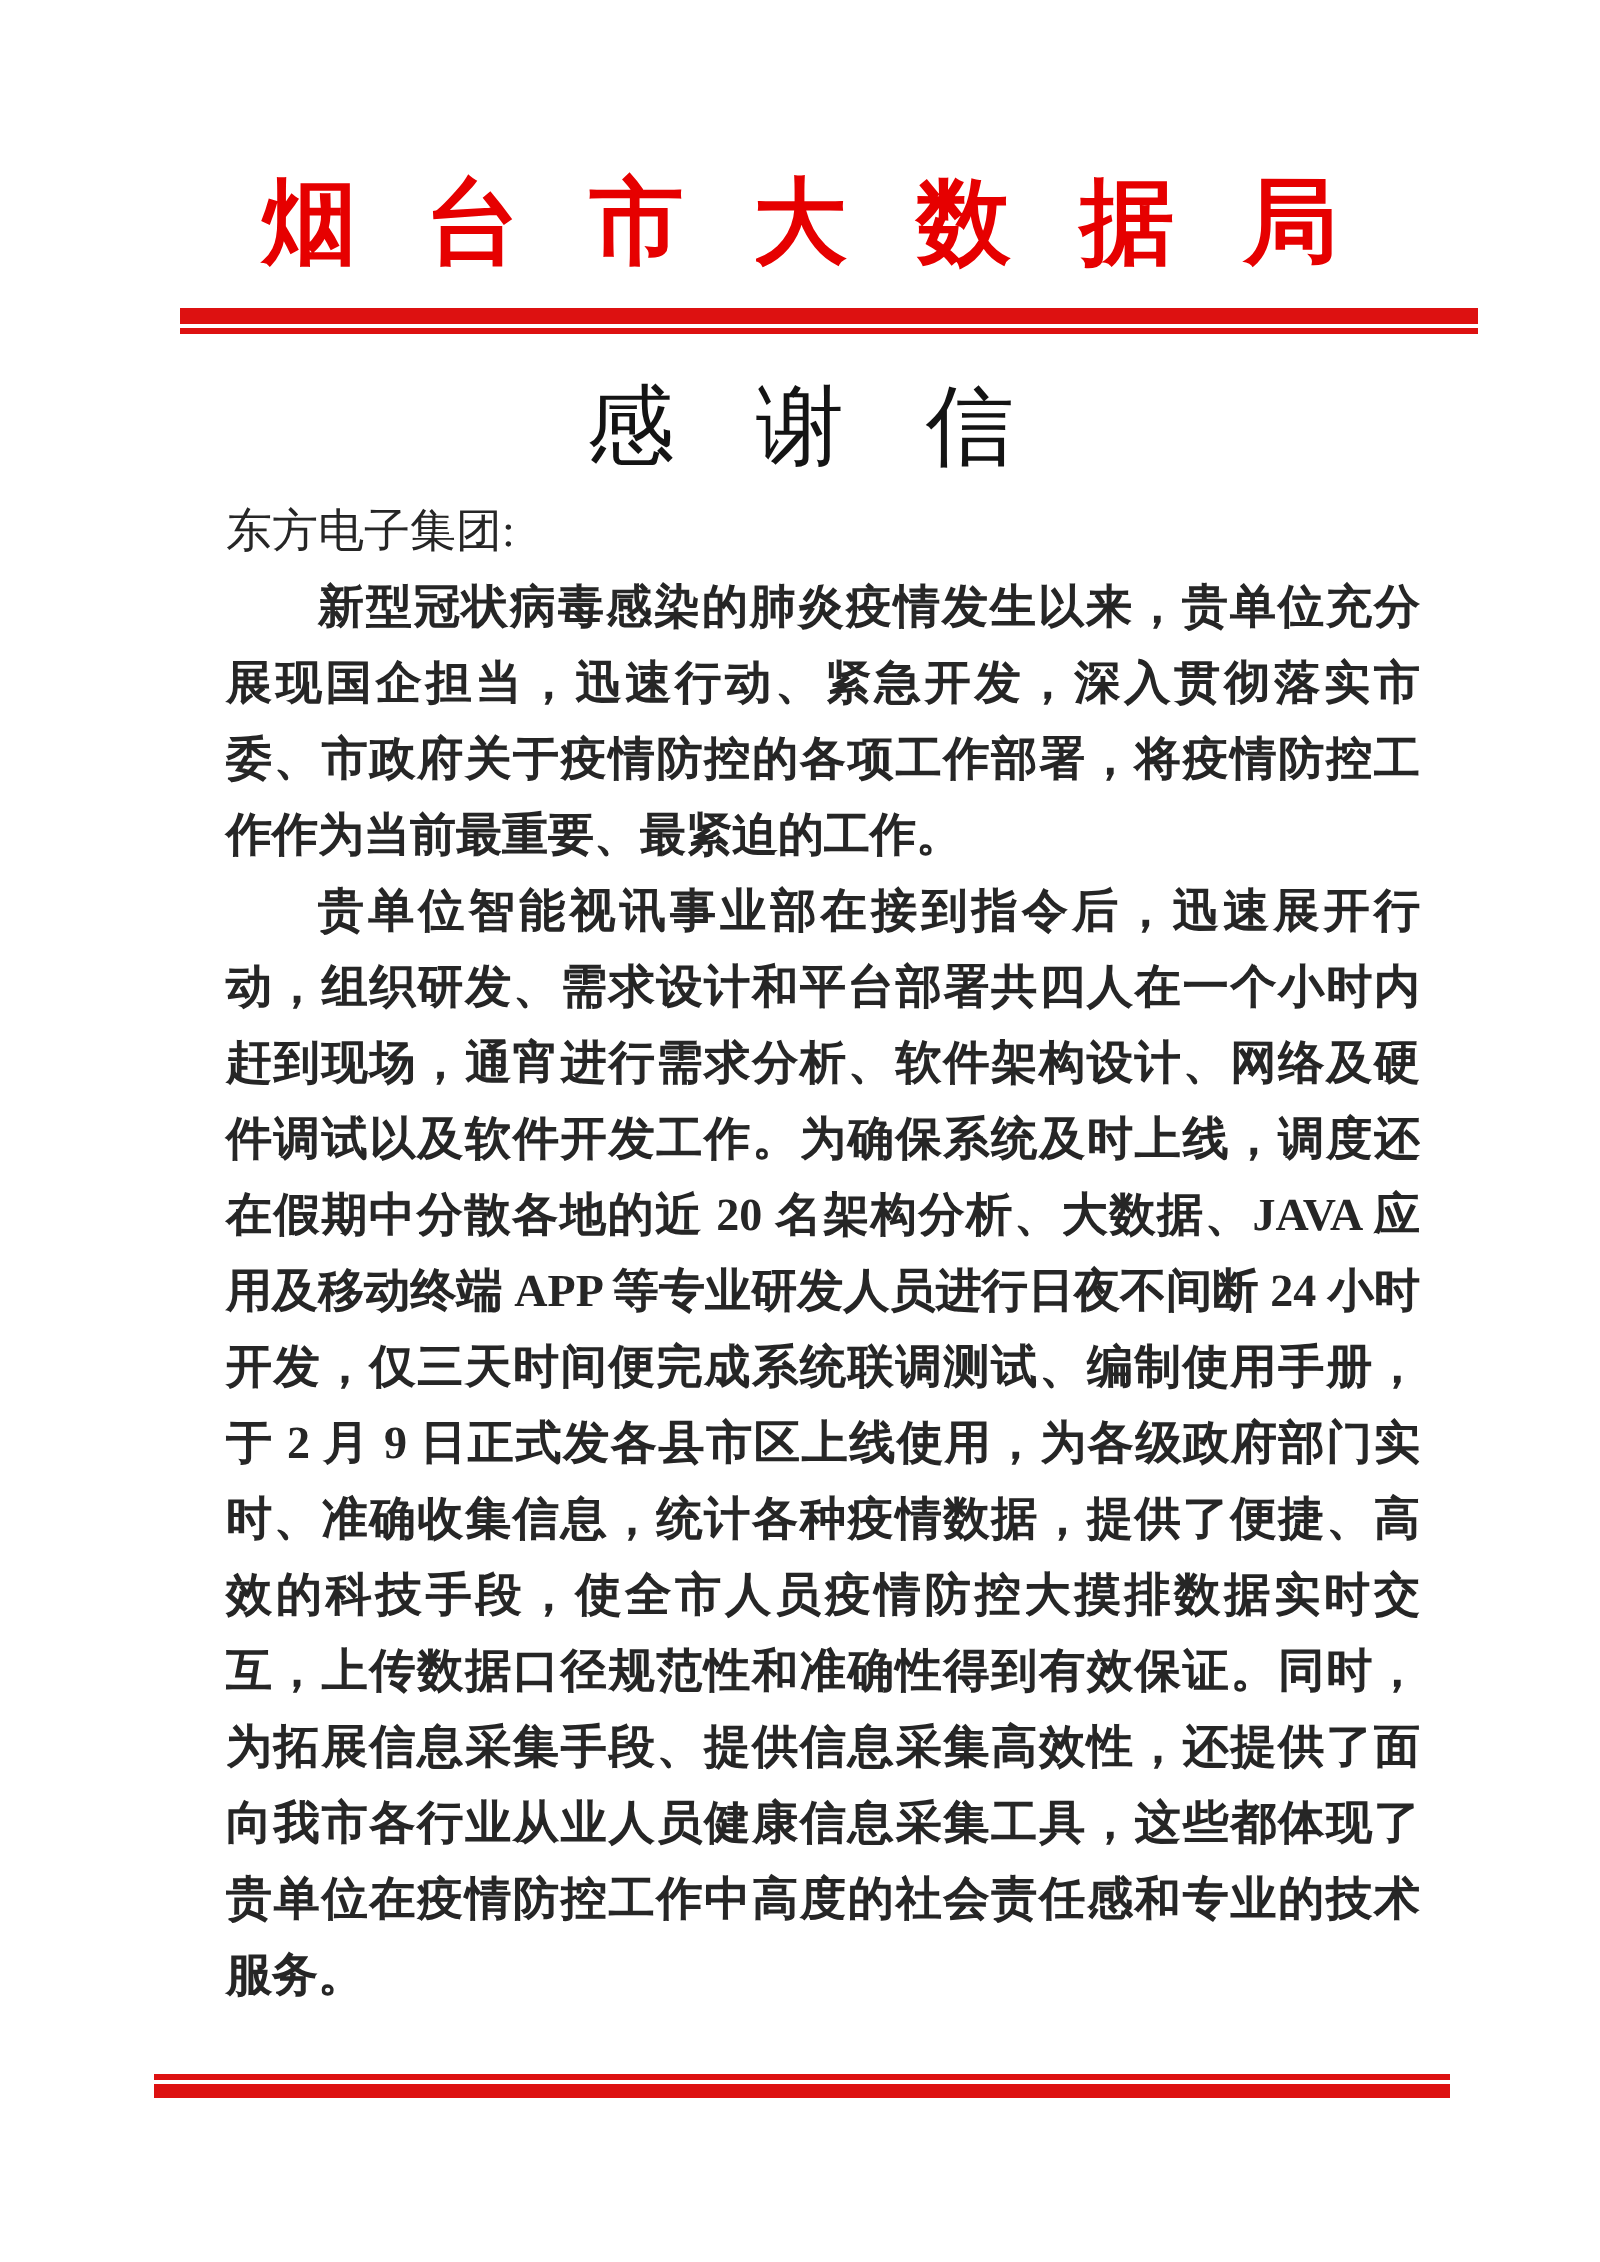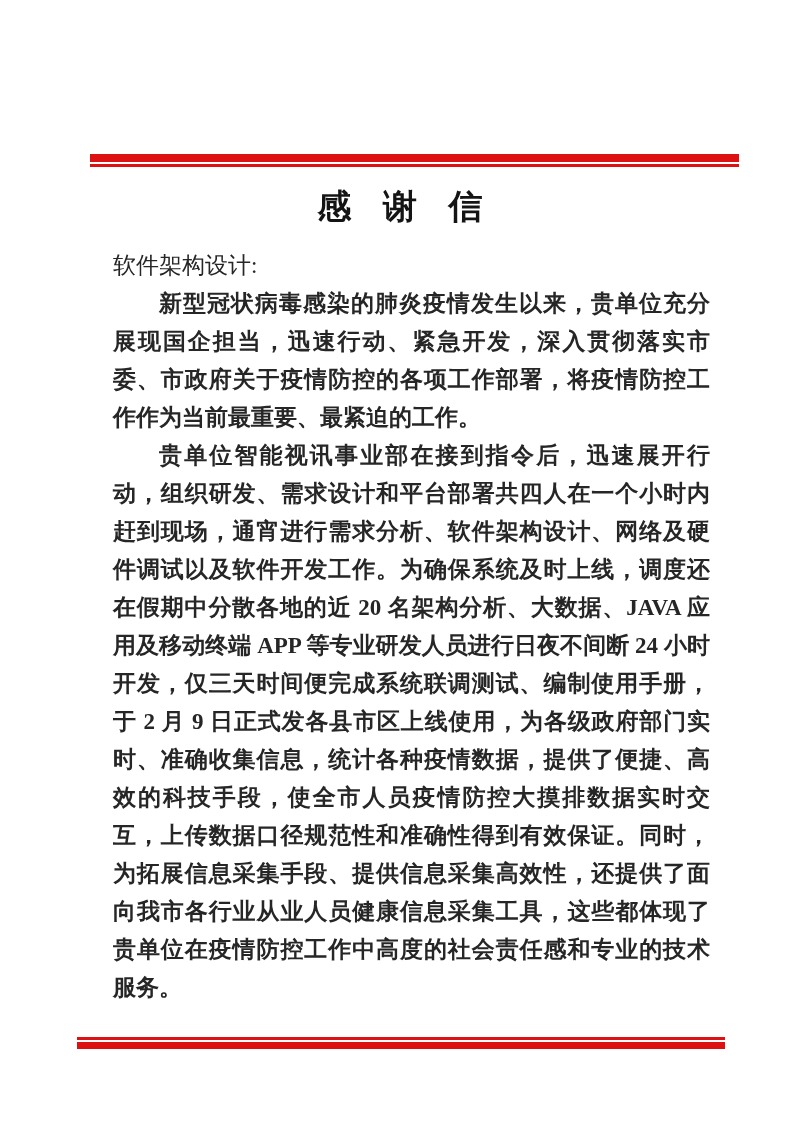--- a/index.html
+++ b/index.html
@@ -43,23 +43,23 @@
   .rule-top .bar-gap   { height: 2px; background: transparent; }
   .rule-top .bar-thin  { height: 3px; background: #dd1111; }
 
   
   .letter-title {
     position: absolute;
     top: 186px;
     left: 0;
     width: 100%;
     text-align: center;
-    font-size: 34px;
+    font-size: 44px;
     line-height: 1.25;
-    font-weight: bold;
+    font-weight: normal;
     color: #141414;
     letter-spacing: 0.93em;
     text-indent: 0.93em;
     white-space: nowrap;
   }
 
   
   .letter-body {
     position: absolute;
     top: 247px;
@@ -89,31 +89,32 @@
   }
   .rule-bottom .bar-thin  { height: 3px; background: #dd1111; }
   .rule-bottom .bar-gap   { height: 2px; background: transparent; }
   .rule-bottom .bar-thick { height: 7px; background: #dd1111; }
 </style>
 </head>
 <body>
 
 <div class="page">
 
+  <div class="agency-title">烟台市大数据局</div>
 
   <div class="rule-top">
     <div class="bar-thick"></div>
     <div class="bar-gap"></div>
     <div class="bar-thin"></div>
   </div>
 
   <div class="letter-title">感谢信</div>
 
   <div class="letter-body">
-    <p class="salutation">软件架构设计:</p>
+    <p class="salutation">东方电子集团:</p>
     <p class="para">新型冠状病毒感染的肺炎疫情发生以来，贵单位充分展现国企担当，迅速行动、紧急开发，深入贯彻落实市委、市政府关于疫情防控的各项工作部署，将疫情防控工作作为当前最重要、最紧迫的工作。</p>
     <p class="para">贵单位智能视讯事业部在接到指令后，迅速展开行动，组织研发、需求设计和平台部署共四人在一个小时内赶到现场，通宵进行需求分析、软件架构设计、网络及硬件调试以及软件开发工作。为确保系统及时上线，调度还在假期中分散各地的近 20 名架构分析、大数据、JAVA 应用及移动终端 APP 等专业研发人员进行日夜不间断 24 小时开发，仅三天时间便完成系统联调测试、编制使用手册，于 2 月 9 日正式发各县市区上线使用，为各级政府部门实时、准确收集信息，统计各种疫情数据，提供了便捷、高效的科技手段，使全市人员疫情防控大摸排数据实时交互，上传数据口径规范性和准确性得到有效保证。同时，为拓展信息采集手段、提供信息采集高效性，还提供了面向我市各行业从业人员健康信息采集工具，这些都体现了贵单位在疫情防控工作中高度的社会责任感和专业的技术服务。</p>
   </div>
 
   <div class="rule-bottom">
     <div class="bar-thin"></div>
     <div class="bar-gap"></div>
     <div class="bar-thick"></div>
   </div>
 

